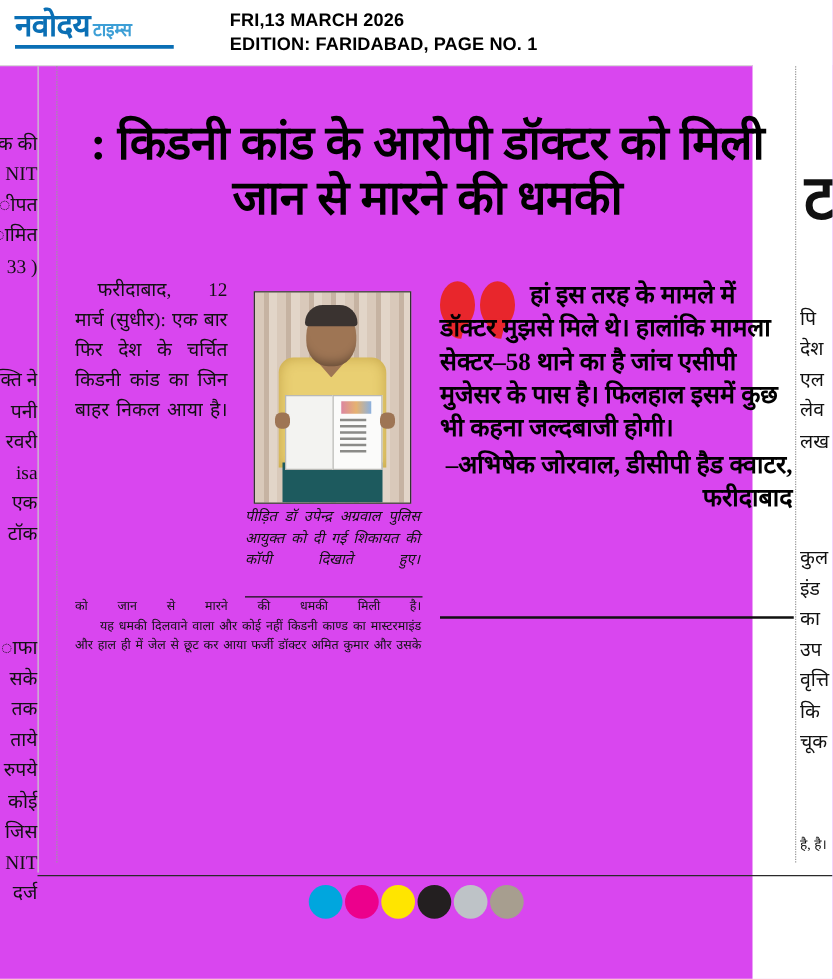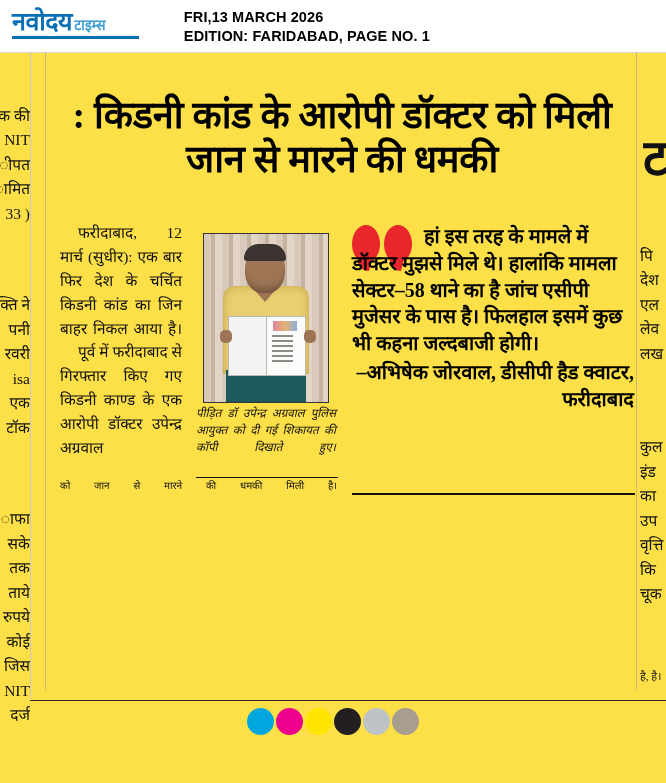--- a/index.html
+++ b/index.html
@@ -55,22 +55,22 @@
     font-weight: bold;
     font-size: 14.5px;
     line-height: 1.28;
     color: #000;
     letter-spacing: 0.1px;
   }
 
   
   .clipping {
     position: absolute; left: 0; top: 52px;
-    width: 666px; height: 731px;
-    background: #fde047;
+    width: 602px; height: 731px;
+    background: #d946ef;
     border-top: 1px solid #d8d8d8;
   }
   .paper-edge-left {
     position: absolute; left: 0; top: 0;
     width: 30px; height: 645px;
     border-right: 1px solid #c9c9c9;
   }
 
   
   .gutter {
@@ -401,21 +401,20 @@
 कि
 चूक</div>
   </div>
   <div class="edge-small">है,
 है।</div>
 
   <div class="headline">: किडनी कांड के आरोपी डॉक्टर को मिली जान से मारने की धमकी</div>
 
   <div class="col-a">
     <div class="indent">फरीदाबाद, 12 मार्च (सुधीर): एक बार फिर देश के चर्चित किडनी कांड का जिन बाहर निकल आया है।</div>
-    <div class="indent">पूर्व में फरीदाबाद से गिरफ्तार किए गए किडनी काण्ड के एक आरोपी डॉक्टर उपेन्द्र अग्रवाल</div>
   </div>
 
   <div class="photo-box">
     <div class="photo-curtain"></div>
     <div class="photo-body"></div>
     <div class="photo-collar"></div>
     <div class="photo-head"></div>
     <div class="photo-hair"></div>
     <div class="photo-legs"></div>
     <div class="photo-paper-l"></div>
@@ -431,20 +430,21 @@
       <span></span>
   </div>
   <div class="pullquote">
     <span>हां इस तरह के मामले में डॉक्टर मुझसे मिले थे। हालांकि मामला सेक्टर–58 थाने का है जांच एसीपी मुजेसर के पास है। फिलहाल इसमें कुछ भी कहना जल्दबाजी होगी।</span>
     <span class="attrib">–अभिषेक जोरवाल, डीसीपी हैड क्वाटर, फरीदाबाद</span>
   </div>
   <div class="quote-rule"></div>
 
   <div class="col-b">
     <div>को जान से मारने की धमकी मिली है।</div>
+    <div class="indent">यह धमकी दिलवाने वाला और कोई नहीं किडनी काण्ड का मास्टरमाइंड और हाल ही में जेल से छूट कर आया फर्जी डॉक्टर अमित कुमार और उसके</div>
   </div>
 
 
   <div class="swatch-rule"></div>
   <div class="swatches">
       <div class="swatch" style="background: rgb(0, 166, 222);"></div>
       <div class="swatch" style="background: rgb(236, 0, 140);"></div>
       <div class="swatch" style="background: rgb(255, 229, 0);"></div>
       <div class="swatch" style="background: rgb(35, 31, 32);"></div>
       <div class="swatch" style="background: rgb(190, 195, 199);"></div>

